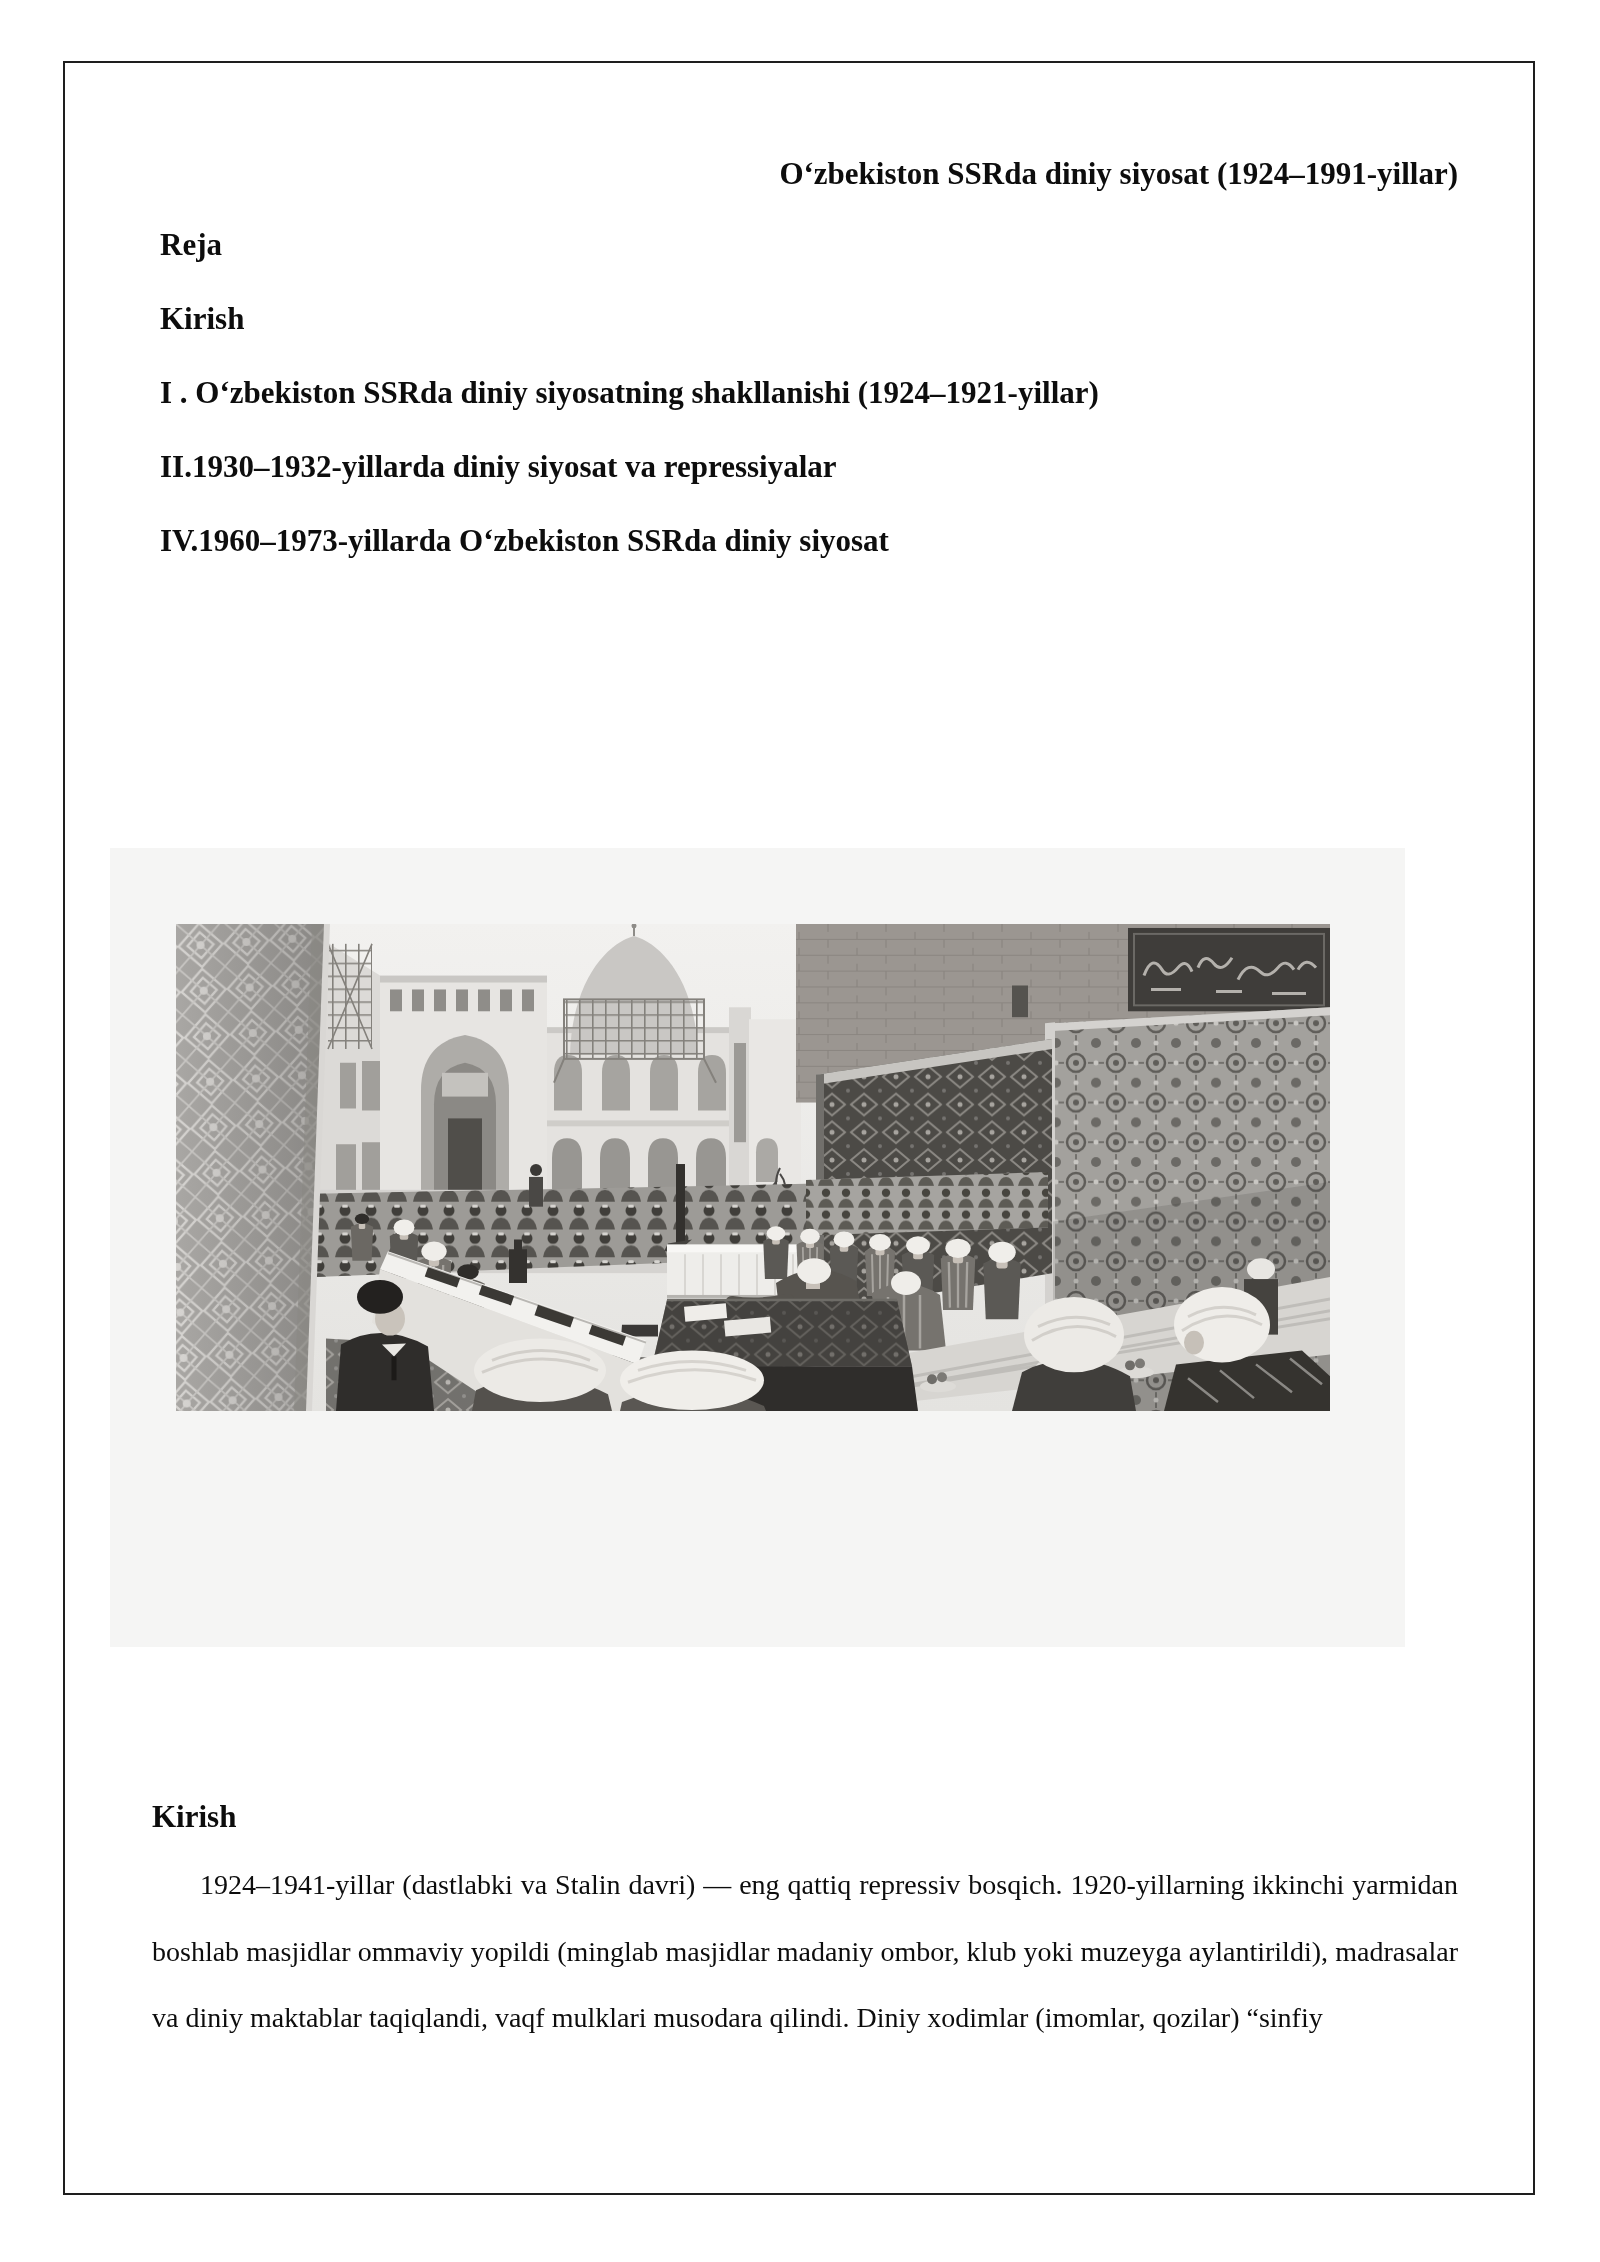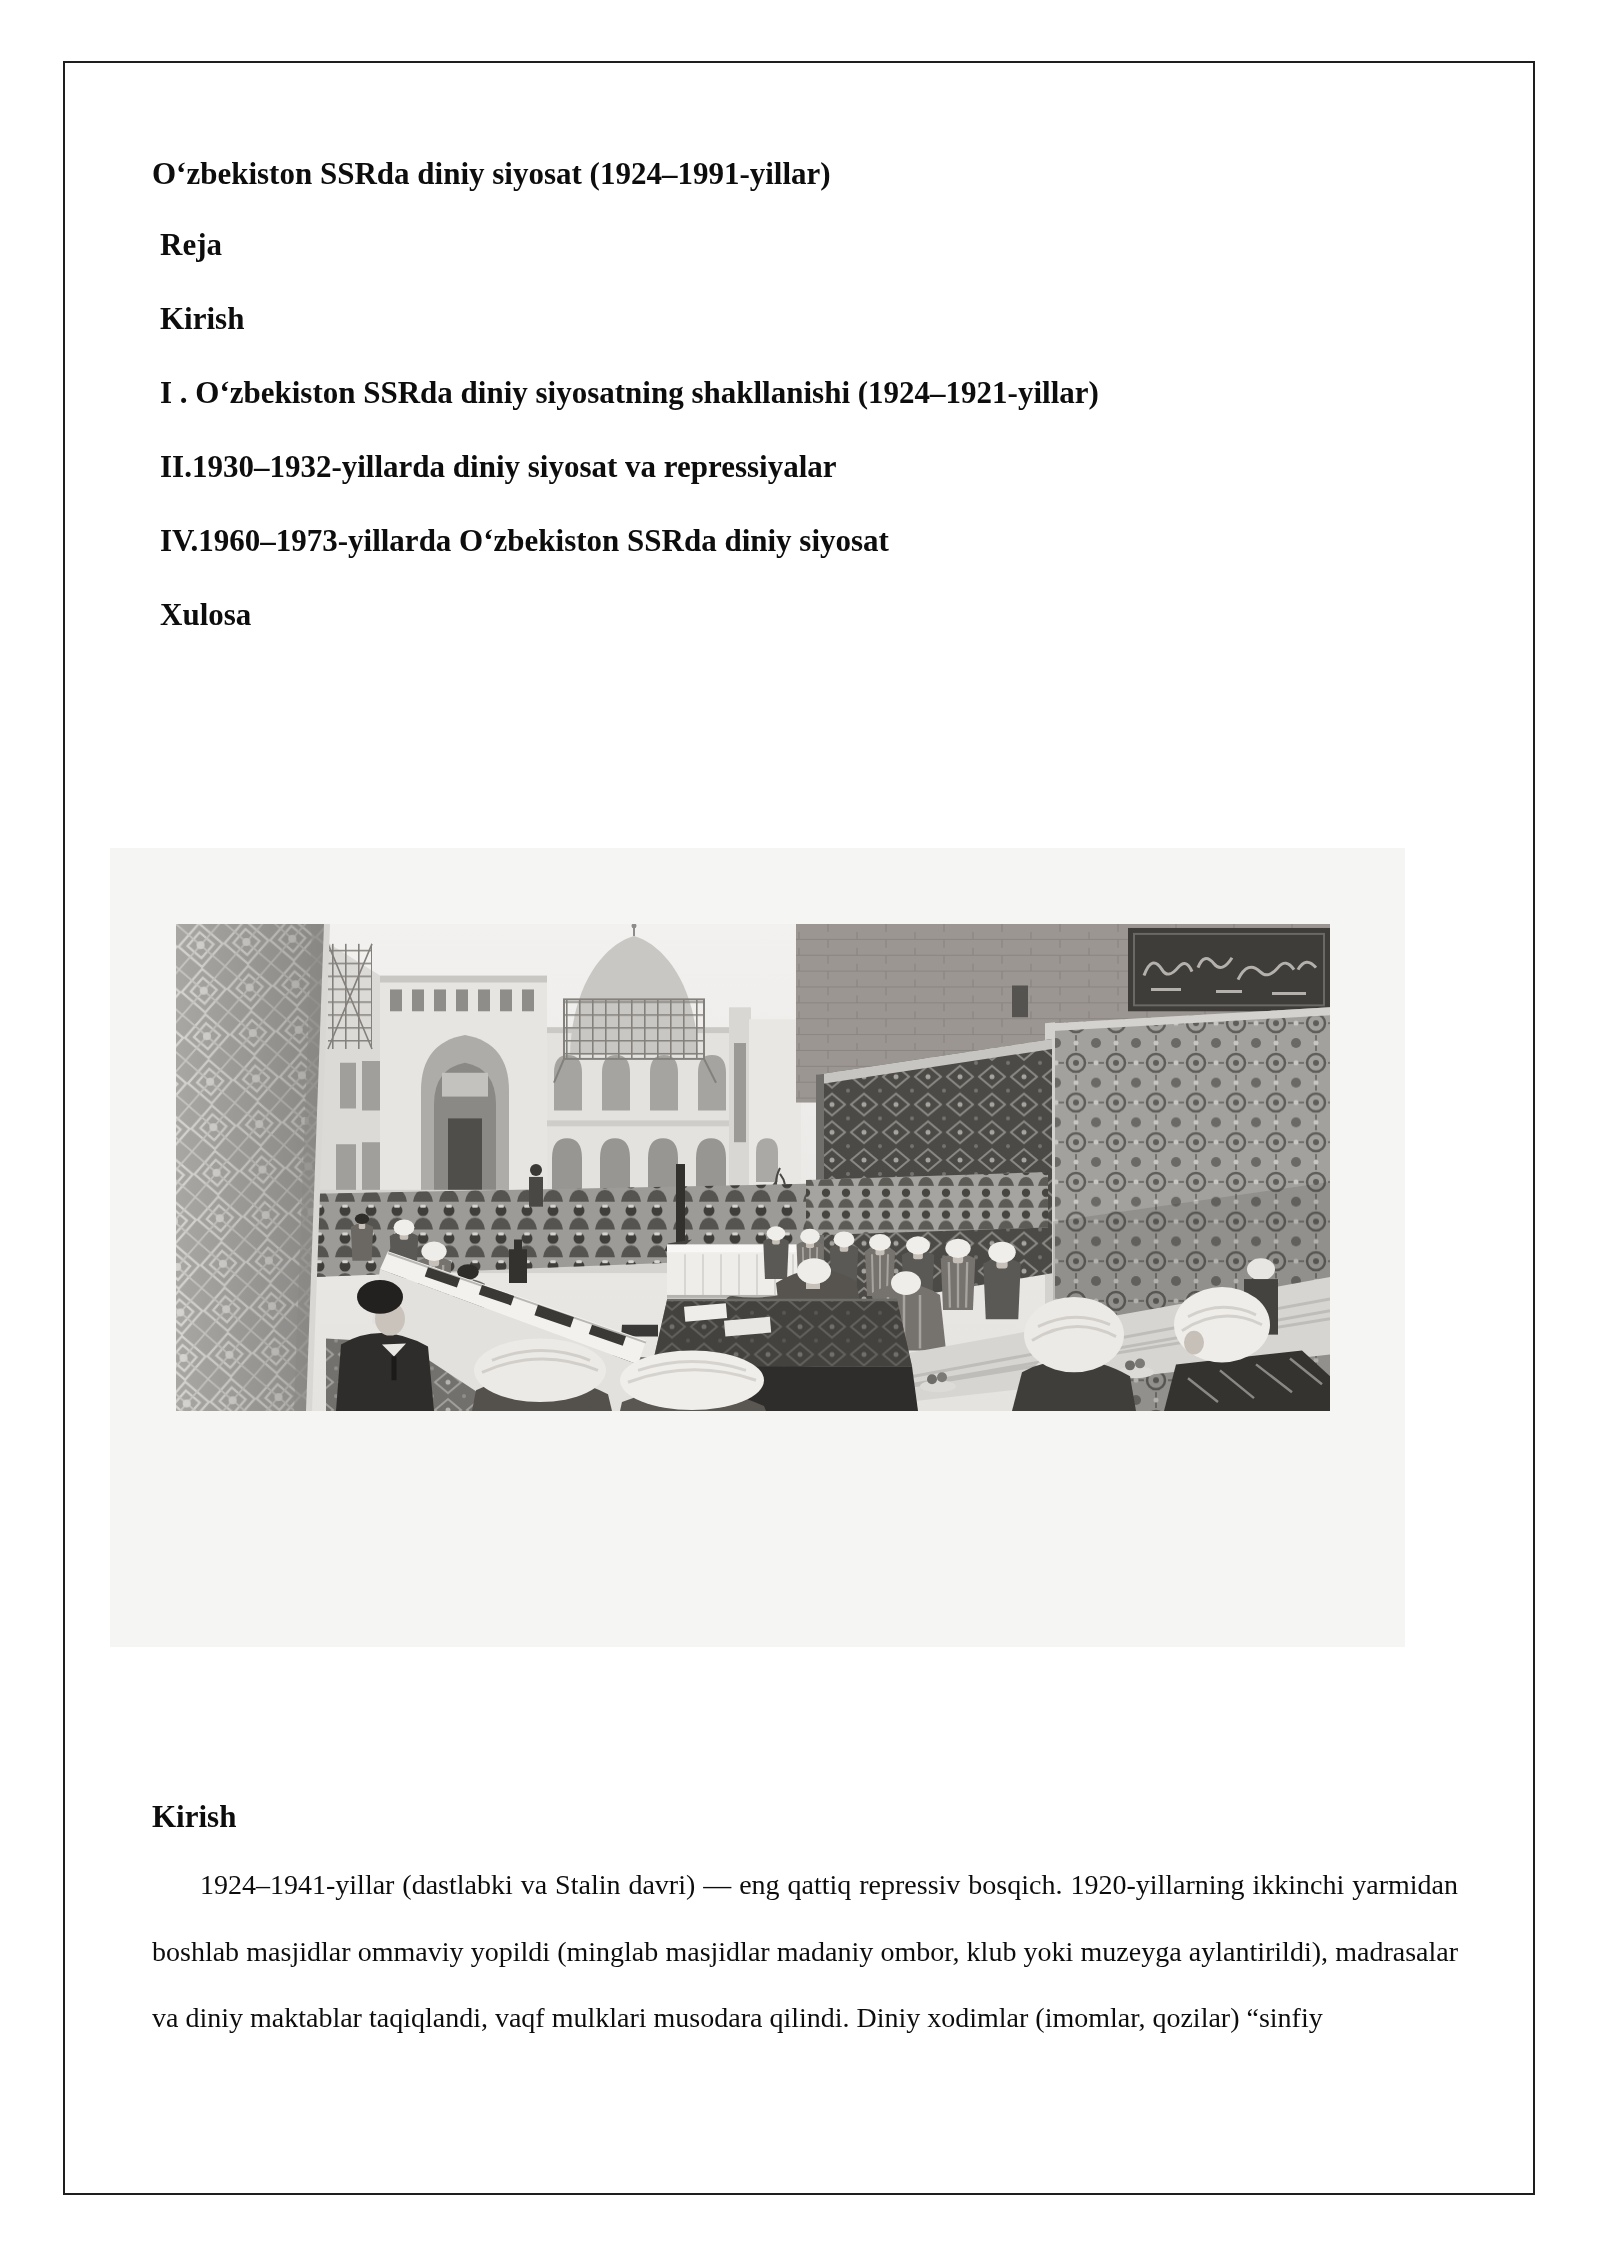--- a/index.html
+++ b/index.html
@@ -7,21 +7,21 @@
     width:1600px;height:2262px;position:relative;background:#ffffff;
     font-family:"Liberation Serif","DejaVu Serif",serif;color:#0d0d0d;
     overflow:hidden;
   }
   .page-frame{
     position:absolute;left:63px;top:61px;width:1472px;height:2134px;
     border:2px solid #1e1e1e;box-sizing:border-box;background:transparent;
   }
   .doc-title{
     position:absolute;left:152px;top:141px;width:1306px;height:66px;
-    text-align:left;font-weight:bold;font-size:31px;line-height:66px;
+    text-align:right;font-weight:bold;font-size:31px;line-height:66px;
     white-space:nowrap;
   }
   .outline{position:absolute;left:152px;top:204px;width:1306px;}
   .outline p{
     margin:8px;height:66px;line-height:66px;font-weight:bold;font-size:31px;
     white-space:nowrap;
   }
   .figure-box{
     position:absolute;left:110px;top:848px;width:1295px;height:799px;
     background:#f5f5f4;
@@ -43,21 +43,20 @@
 <div class="page-frame"></div>
 
 <div class="doc-title">O‘zbekiston SSRda diniy siyosat (1924–1991-yillar)</div>
 
 <div class="outline">
   <p>Reja</p>
   <p>Kirish</p>
   <p>I . O‘zbekiston SSRda diniy siyosatning shakllanishi (1924–1921-yillar)</p>
   <p>II.1930–1932-yillarda diniy siyosat va repressiyalar</p>
   <p>IV.1960–1973-yillarda O‘zbekiston SSRda diniy siyosat</p>
-  <p>Xulosa</p>
 </div>
 
 <div class="figure-box">
   <svg class="photo" viewBox="0 0 1154 491" width="1154" height="487" preserveAspectRatio="none" xmlns="http://www.w3.org/2000/svg">
     <defs>
       <linearGradient id="gSky" x1="0" y1="0" x2="0" y2="1">
         <stop offset="0" stop-color="#f2f1ef"></stop>
           <stop offset="1" stop-color="#e4e3e0"></stop>
       </linearGradient>
       <linearGradient id="gWallShade" x1="0" y1="0" x2="1" y2="0">

